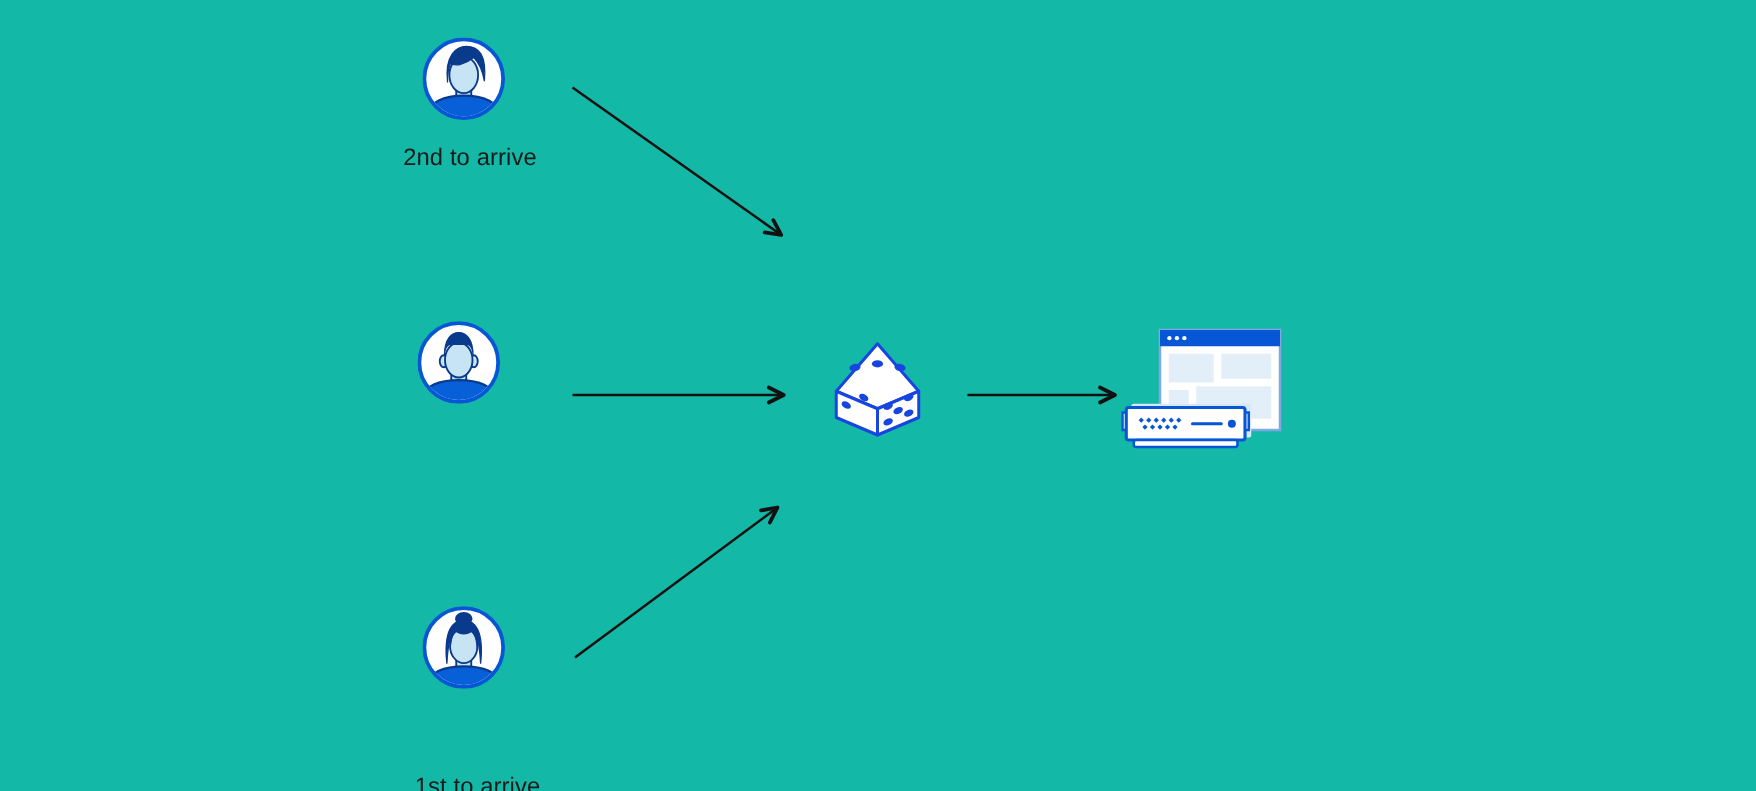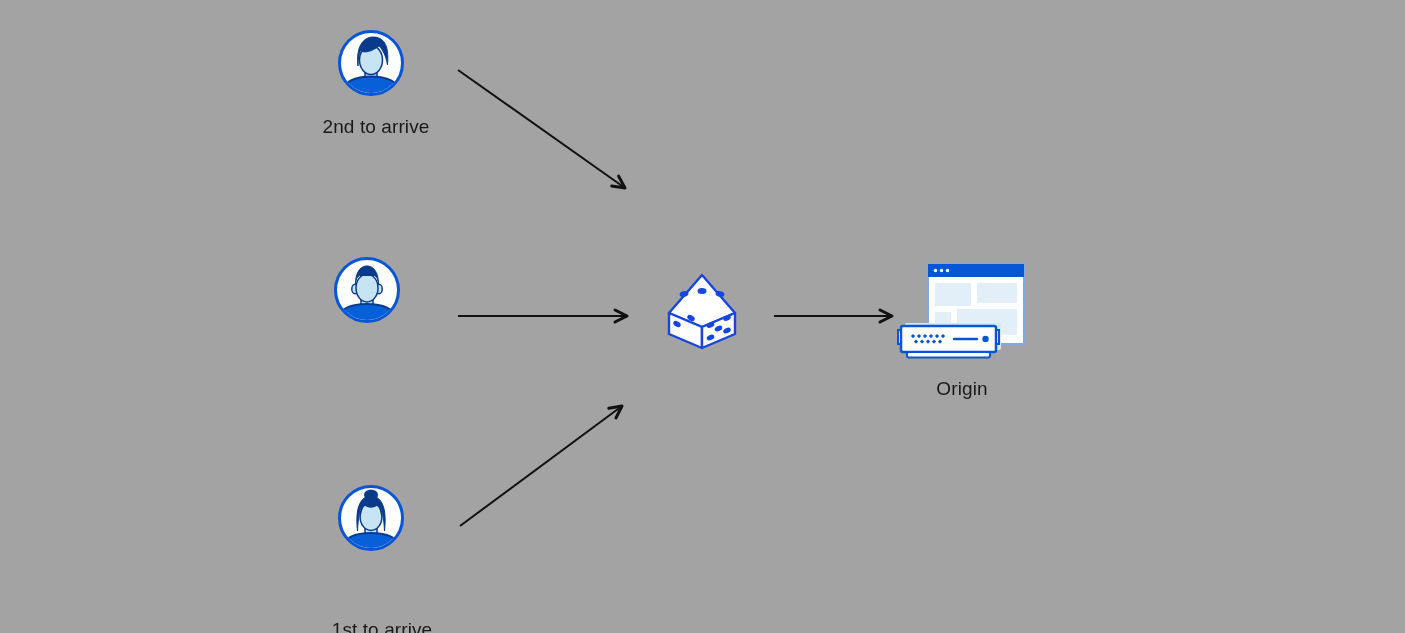--- a/index.html
+++ b/index.html
@@ -5,21 +5,21 @@
   html, body {
     margin: 0;
     padding: 0;
     background: #ffffff;
     font-family: "Liberation Sans", sans-serif;
   }
   .canvas {
     position: relative;
     width: 1405px;
     height: 633px;
-    background: #a3a3a3;
+    background: #14b8a6;
     overflow: hidden;
   }
   .abs { position: absolute; }
   .node-label {
     position: absolute;
     width: 180px;
     text-align: center;
     font-size: 19px;
     line-height: 1.1;
     color: #1a1a1a;
@@ -168,15 +168,14 @@
           <path d="M25,77.5 l2.1,2.1 l-2.1,2.1 l-2.1,-2.1 Z"></path>
           <path d="M31,77.5 l2.1,2.1 l-2.1,2.1 l-2.1,-2.1 Z"></path>
           <path d="M37,77.5 l2.1,2.1 l-2.1,2.1 l-2.1,-2.1 Z"></path>
           <path d="M43,77.5 l2.1,2.1 l-2.1,2.1 l-2.1,-2.1 Z"></path>
         </g>
         <line x1="57" y1="77" x2="80" y2="77" stroke="#0656d6" stroke-width="2.5" stroke-linecap="round"></line>
         <circle cx="88.5" cy="77" r="3.2" fill="#0656d6"></circle>
       </g>
     </svg>
   </div>
-  <div class="node-label" style="left:872px; top:379px;">Origin</div>
 
 </div>
 
 </body></html>

